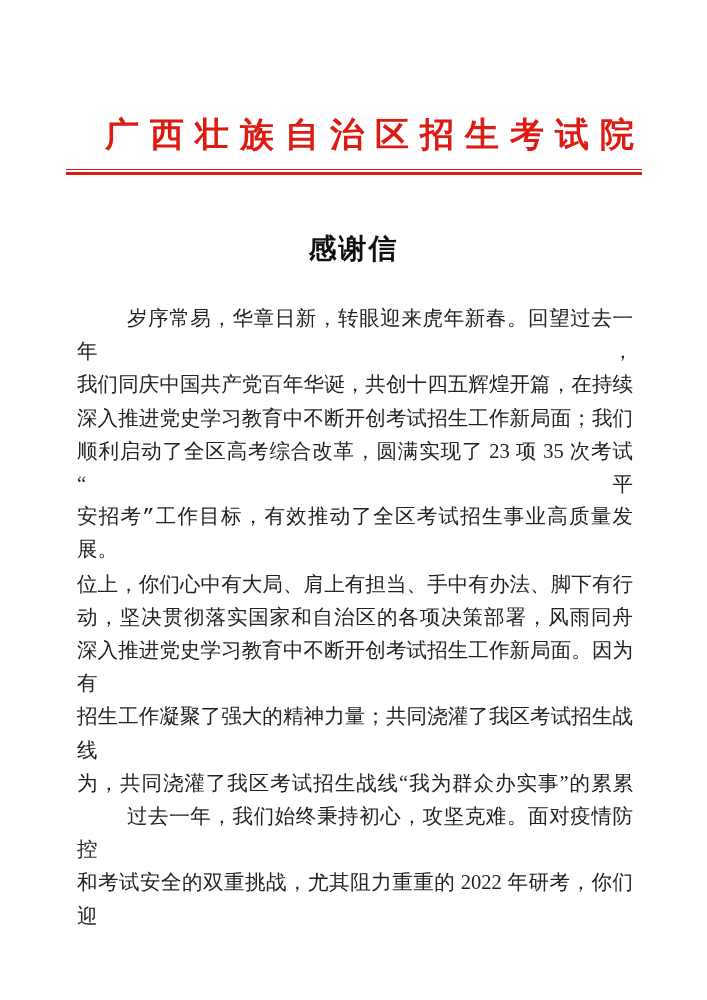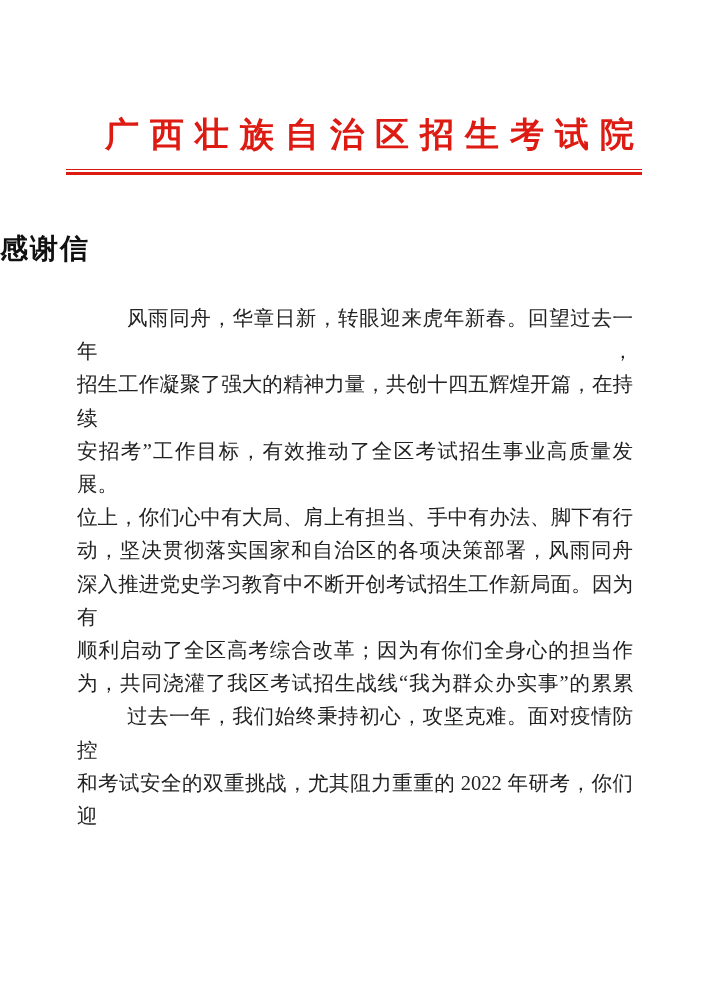--- a/index.html
+++ b/index.html
@@ -45,20 +45,21 @@
     border-top: 1.5px solid var(--accent, #dd1b12);
     border-bottom: 3px solid var(--accent, #dd1b12);
   }
   
   .letter-title {
     position: absolute;
     top: 231px;
     left: 0;
     width: 707px;
     margin: 0;
+    text-align: center;
     font-size: 28px;
     font-weight: bold;
     letter-spacing: 2px;
     color: #101010;
     line-height: 36px;
   }
   
   .content {
     position: absolute;
     top: 302px;
@@ -77,41 +78,44 @@
   }
   .line {
     text-align: justify;
     text-align-last: justify;
   }
   .line.first {
     text-indent: 50px;
   }
   .line.last {
     text-align-last: left;
+    font-family: Liberation Mono, monospace;
   }
 </style>
 </head>
 <body>
 
 <div class="page">
 
   <div class="letterhead">广西壮族自治区招生考试院</div>
 
   <div class="double-rule"></div>
 
   <h1 class="letter-title">感谢信</h1>
 
   <div class="content">
     <div id="letter-body">
-        <div class="line first">风雨同舟，华章日新，转眼迎来虎年新春。回望过去一年，</div>
-        <div class="line">招生工作凝聚了强大的精神力量，共创十四五辉煌开篇，在持续</div>
+        <div class="line first">岁序常易，华章日新，转眼迎来虎年新春。回望过去一年，</div>
+        <div class="line">我们同庆中国共产党百年华诞，共创十四五辉煌开篇，在持续</div>
+        <div class="line">深入推进党史学习教育中不断开创考试招生工作新局面；我们</div>
+        <div class="line">顺利启动了全区高考综合改革，圆满实现了 23 项 35 次考试“平</div>
         <div class="line last">安招考”工作目标，有效推动了全区考试招生事业高质量发展。</div>
         <div class="line">位上，你们心中有大局、肩上有担当、手中有办法、脚下有行</div>
         <div class="line">动，坚决贯彻落实国家和自治区的各项决策部署，风雨同舟</div>
         <div class="line">深入推进党史学习教育中不断开创考试招生工作新局面。因为有</div>
-        <div class="line">顺利启动了全区高考综合改革；因为有你们全身心的担当作</div>
+        <div class="line">招生工作凝聚了强大的精神力量；共同浇灌了我区考试招生战线</div>
         <div class="line">为，共同浇灌了我区考试招生战线“我为群众办实事”的累累</div>
         <div class="line first">过去一年，我们始终秉持初心，攻坚克难。面对疫情防控</div>
         <div class="line">和考试安全的双重挑战，尤其阻力重重的 2022 年研考，你们迎</div>
       </div>
   </div>
 
 </div>
 
 </body></html>

